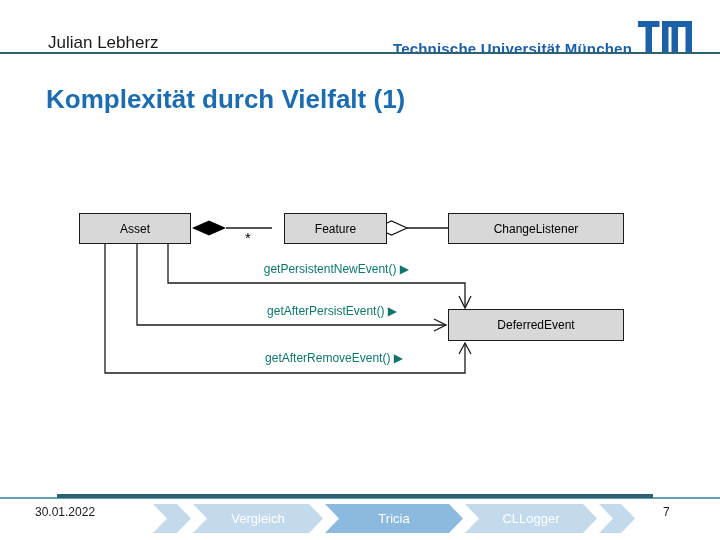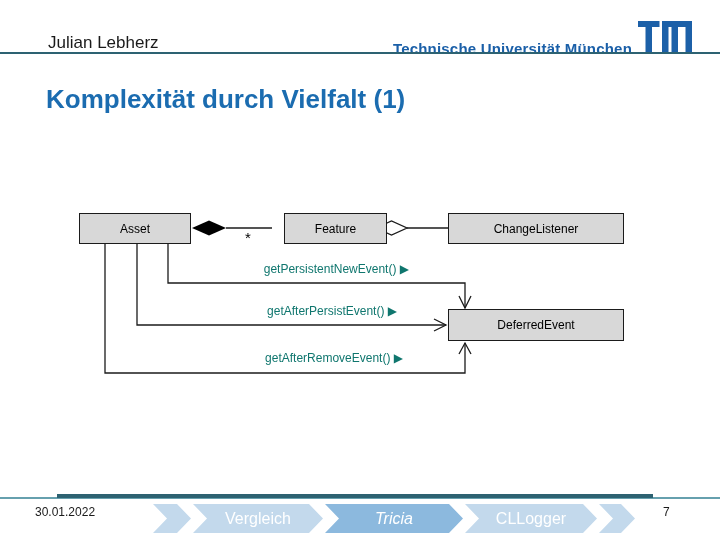--- a/index.html
+++ b/index.html
@@ -31,24 +31,24 @@
   .m1{top:304px;width:247px;}
   .m2{top:351px;width:253px;}
   
   .footer-rule-thin{position:absolute;left:0;top:497px;width:720px;height:1.5px;background:#66a0ae;}
   .footer-rule-thick{position:absolute;left:57px;top:494px;width:596px;height:3.5px;background:#2d6272;}
   .footer-date{position:absolute;left:35px;top:505px;font-size:12px;color:#1a1a1a;}
   .page-number{position:absolute;left:663px;top:505px;font-size:12px;color:#1a1a1a;}
   .crumbs{position:absolute;left:153px;top:504px;height:29px;display:flex;align-items:stretch;}
   .crumb{
     height:29px;display:flex;align-items:center;justify-content:center;
-    background:#c3d9ec;color:#ffffff;font-size:16px;margin-right:2px;
+    background:#c3d9ec;color:#ffffff;font-size:13px;margin-right:2px;
     clip-path:polygon(0 0,calc(100% - 14px) 0,100% 50%,calc(100% - 14px) 100%,0 100%,14px 50%);
   }
-  .crumb.active{background:#8cb9de;font-style:italic;}
+  .crumb.active{background:#8cb9de;}
   .crumb.stub-lead{width:38px;}
   .crumb.seg-1{width:130px;}
   .crumb.seg-2{width:138px;}
   .crumb.seg-3{width:132px;}
   .crumb.stub-tail{width:36px;margin-right:0;}
 </style>
 </head>
 <body>
 
 <div id="slide">

